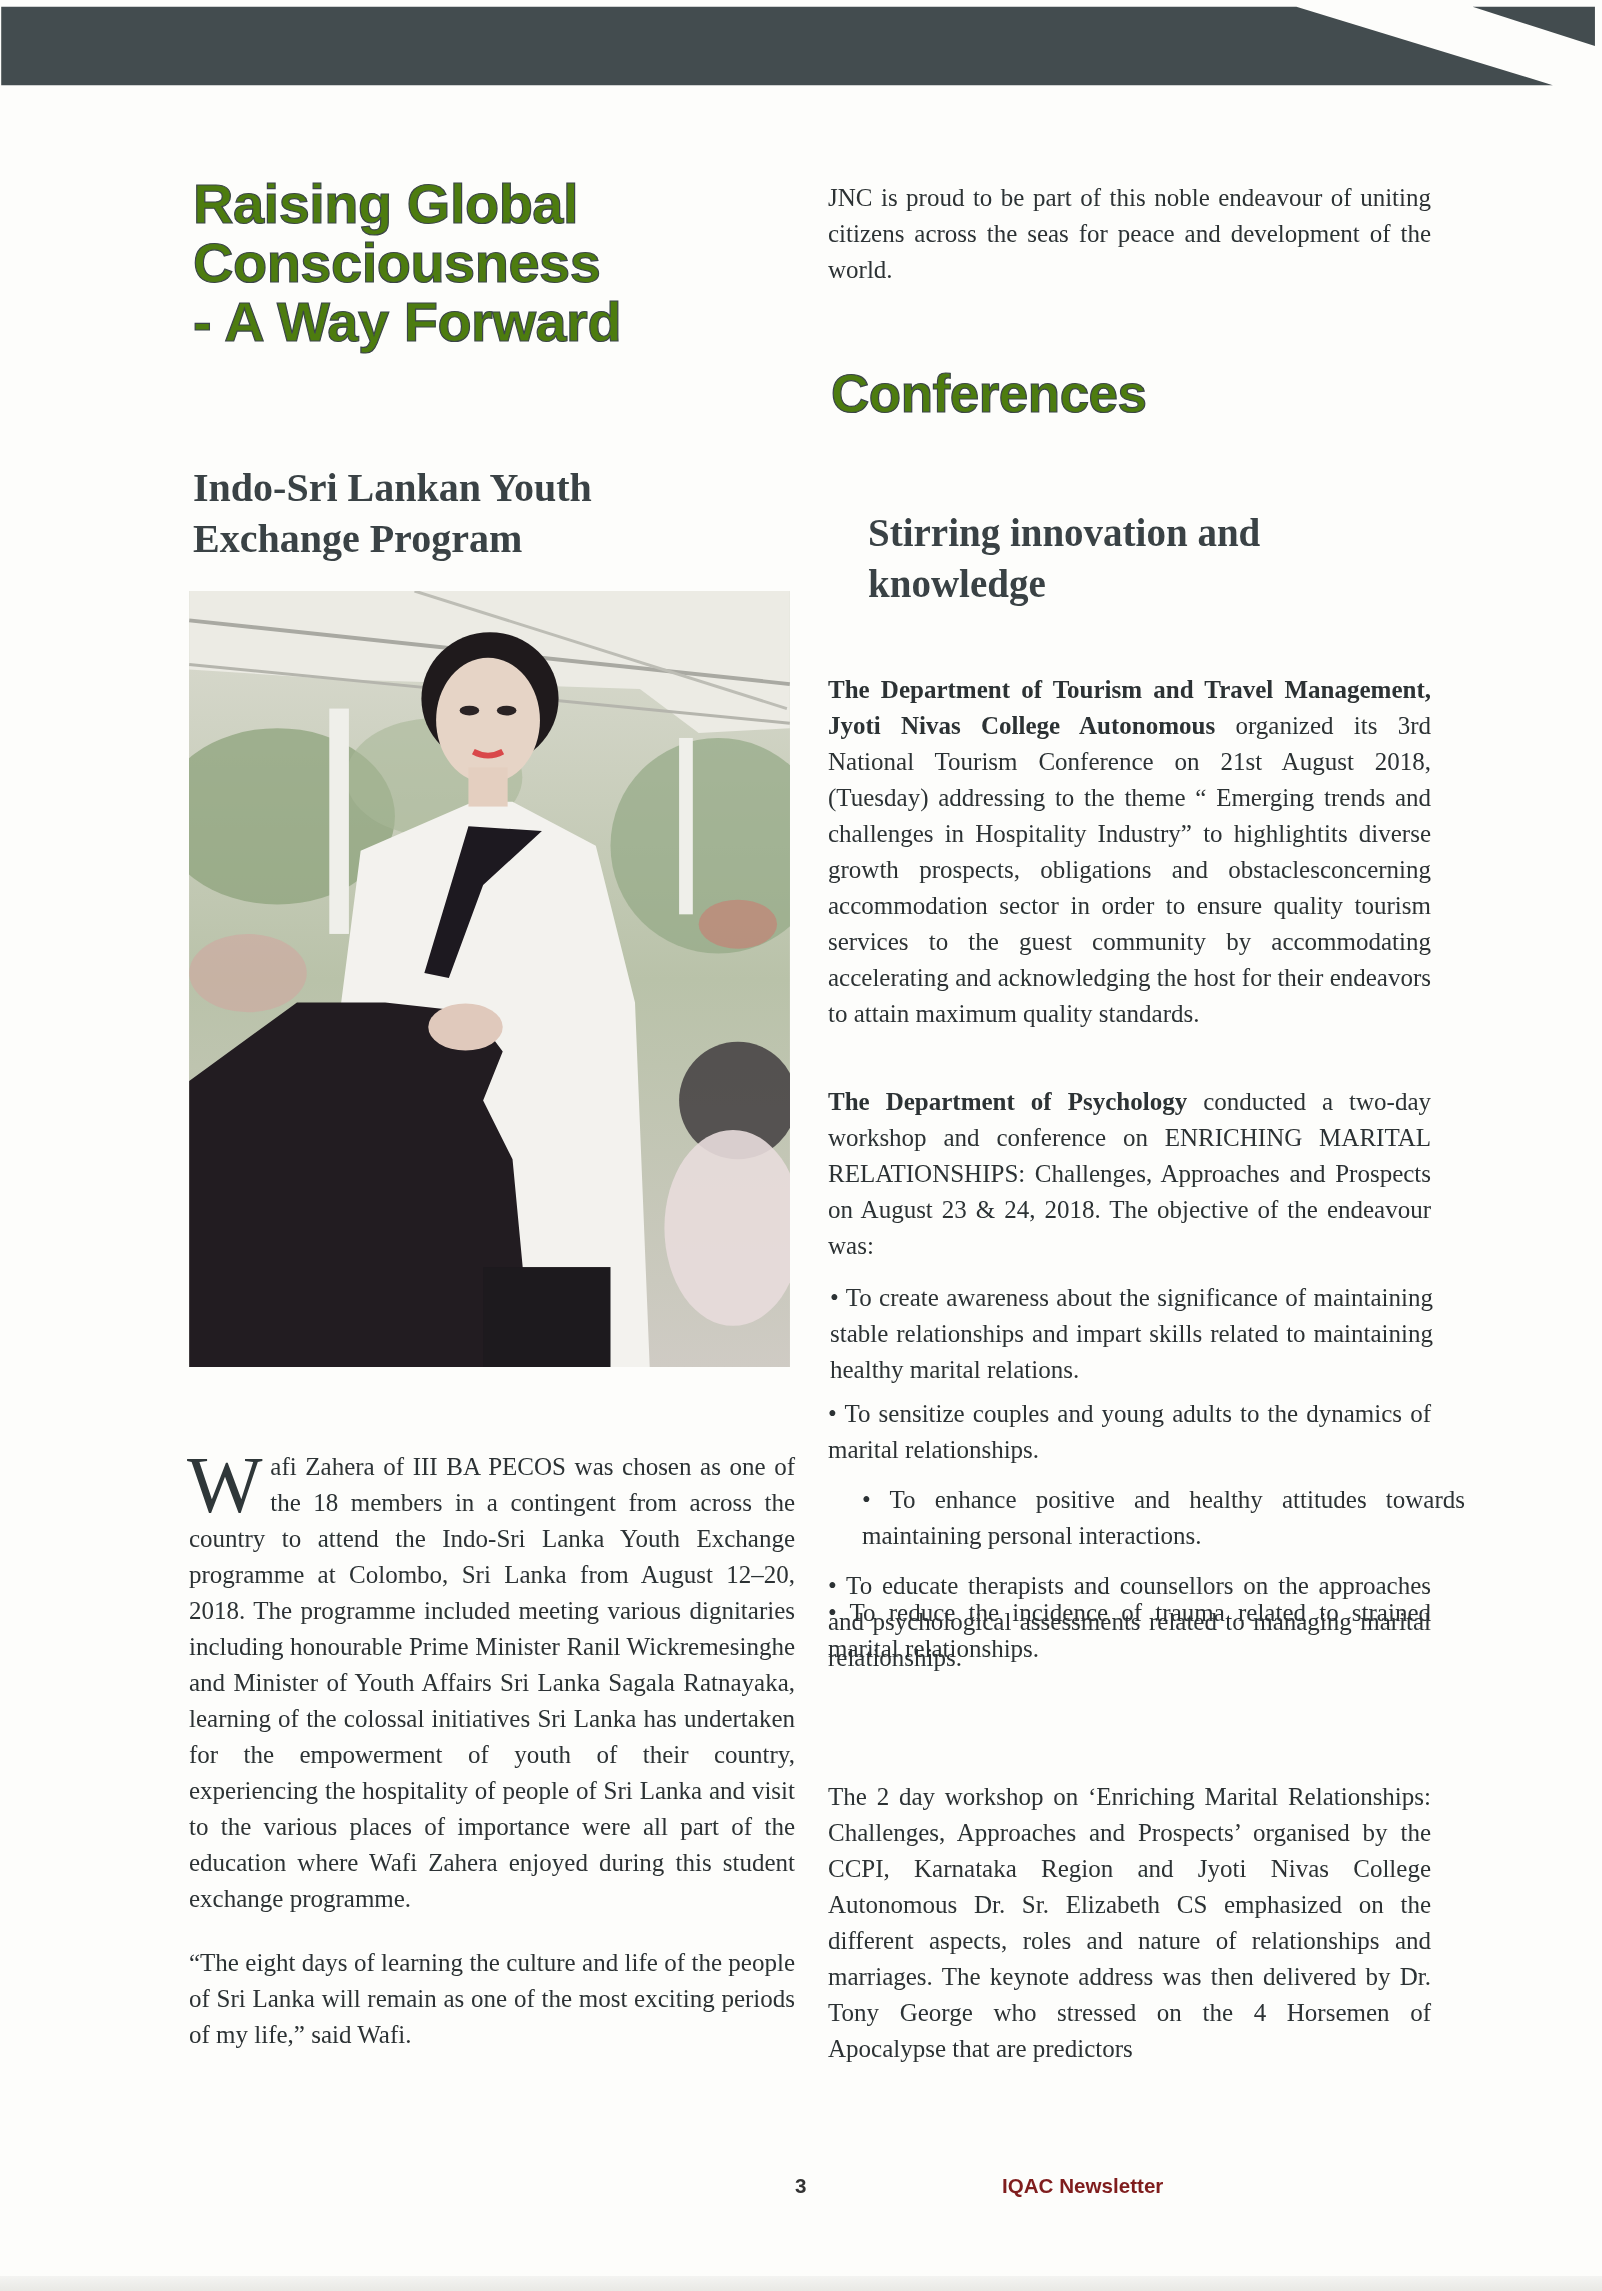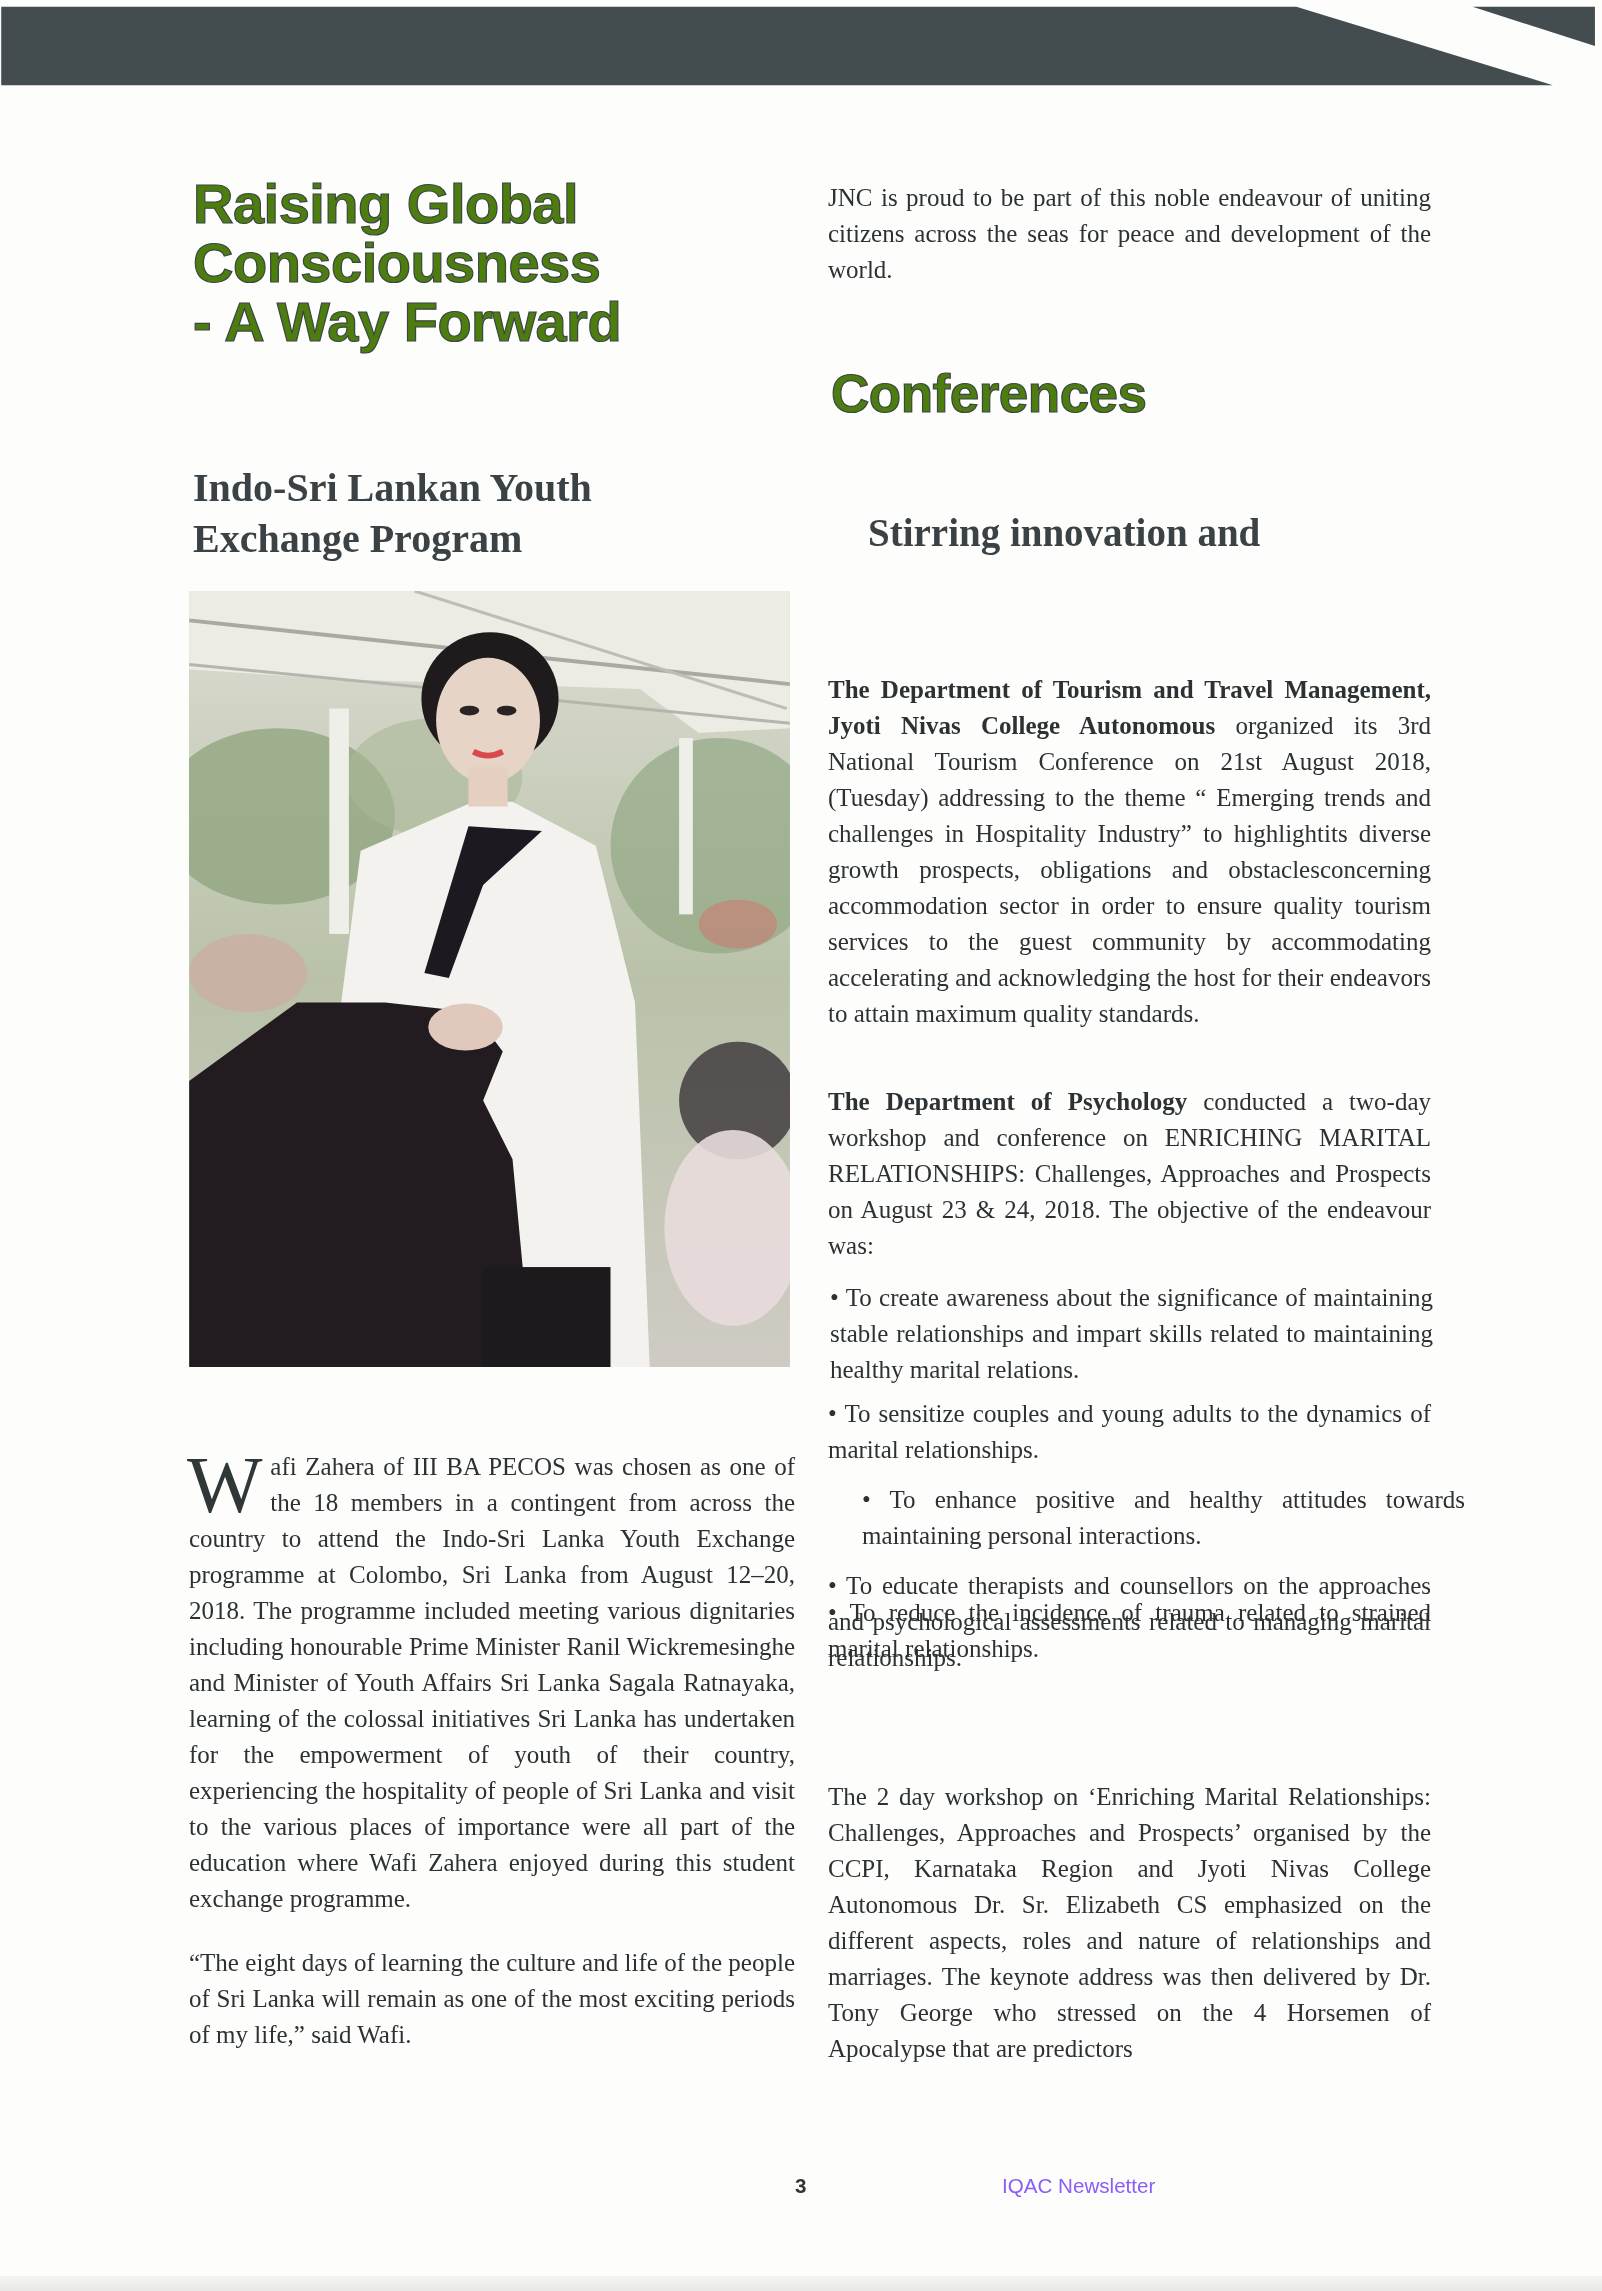--- a/index.html
+++ b/index.html
@@ -58,21 +58,21 @@
     overflow: hidden; background: #d9d8cf;
   }
   .photo svg { display: block; }
 
   .footer-page {
     position: absolute; left: 795px; top: 2174px;
     font-family: "Liberation Sans", sans-serif; font-size: 20.6px; font-weight: 700; color: #333;
   }
   .footer-title {
     position: absolute; left: 1002px; top: 2174px;
-    font-family: "Liberation Sans", sans-serif; font-size: 20.6px; font-weight: 400; color: #8b5cf6;
+    font-family: "Liberation Sans", sans-serif; font-size: 20.6px; font-weight: 700; color: #7f1d1d;
   }
   .scan-edge {
     position: absolute; left: 0; top: 2276px; width: 1603px; height: 15.7px;
     background: linear-gradient(#f4f4f2, #e8e8e4);
   }
 </style>
 </head>
 <body>
 
 <svg class="banner" viewBox="0 0 1635 95" width="1603" height="93">
@@ -146,20 +146,21 @@
 <div class="col col-right">
   <p class="body-text para" style="left:0; top:180px; width:603px;">JNC is proud to be part of this noble endeavour of uniting citizens across the seas for peace and devel­opment of the world.</p>
 </div>
 
 <h1 class="headline" style="left:831px; top:361px; font-size:53px; line-height:65px;">
   <span class="line">Conferences</span>
 </h1>
 
 <h2 class="subhead" style="left:828px; top:507px; font-size:39px; line-height:51px;margin-left:40px;">
   <span class="line">Stirring innovation and</span>
+  <span class="line">knowledge</span>
 </h2>
 
 <div class="col col-right">
   <p class="body-text para" style="left:0; top:672px; width:603px;"><span class="bold">The Department of Tourism and Travel Manage­ment, Jyoti Nivas College Autonomous</span><span> organized its 3rd National Tourism Conference on 21st August 2018, (Tuesday) addressing to the theme “ Emerg­ing trends and challenges in Hospitality Industry” to highlightits diverse growth prospects, obligations and obstaclesconcerning accommodation sector in order to ensure quality tourism services to the guest community by accommodating accelerating and ac­knowledging the host for their endeavors to attain maximum quality standards.</span></p>
 
   <p class="body-text para" style="left:0; top:1084px; width:603px;"><span class="bold">The Department of Psychology</span><span> conducted a two-day workshop and conference on ENRICHING MARITAL RELATIONSHIPS: Challenges, Ap­proaches and Prospects on August 23 &amp; 24, 2018. The objective of the endeavour was:</span></p>
 
   <p class="body-text para" style="left:2px; top:1280px; width:603px;">• To create awareness about the significance of main­taining stable relationships and impart skills related to maintaining healthy marital relations.</p>
   <p class="body-text para" style="left:0; top:1396px; width:603px;">• To sensitize couples and young adults to the dy­namics of marital relationships.</p>
   <p class="body-text para" style="left:0; top:1482px; width:603px;margin-left:34px;">• To enhance positive and healthy attitudes towards maintaining personal interactions.</p>

